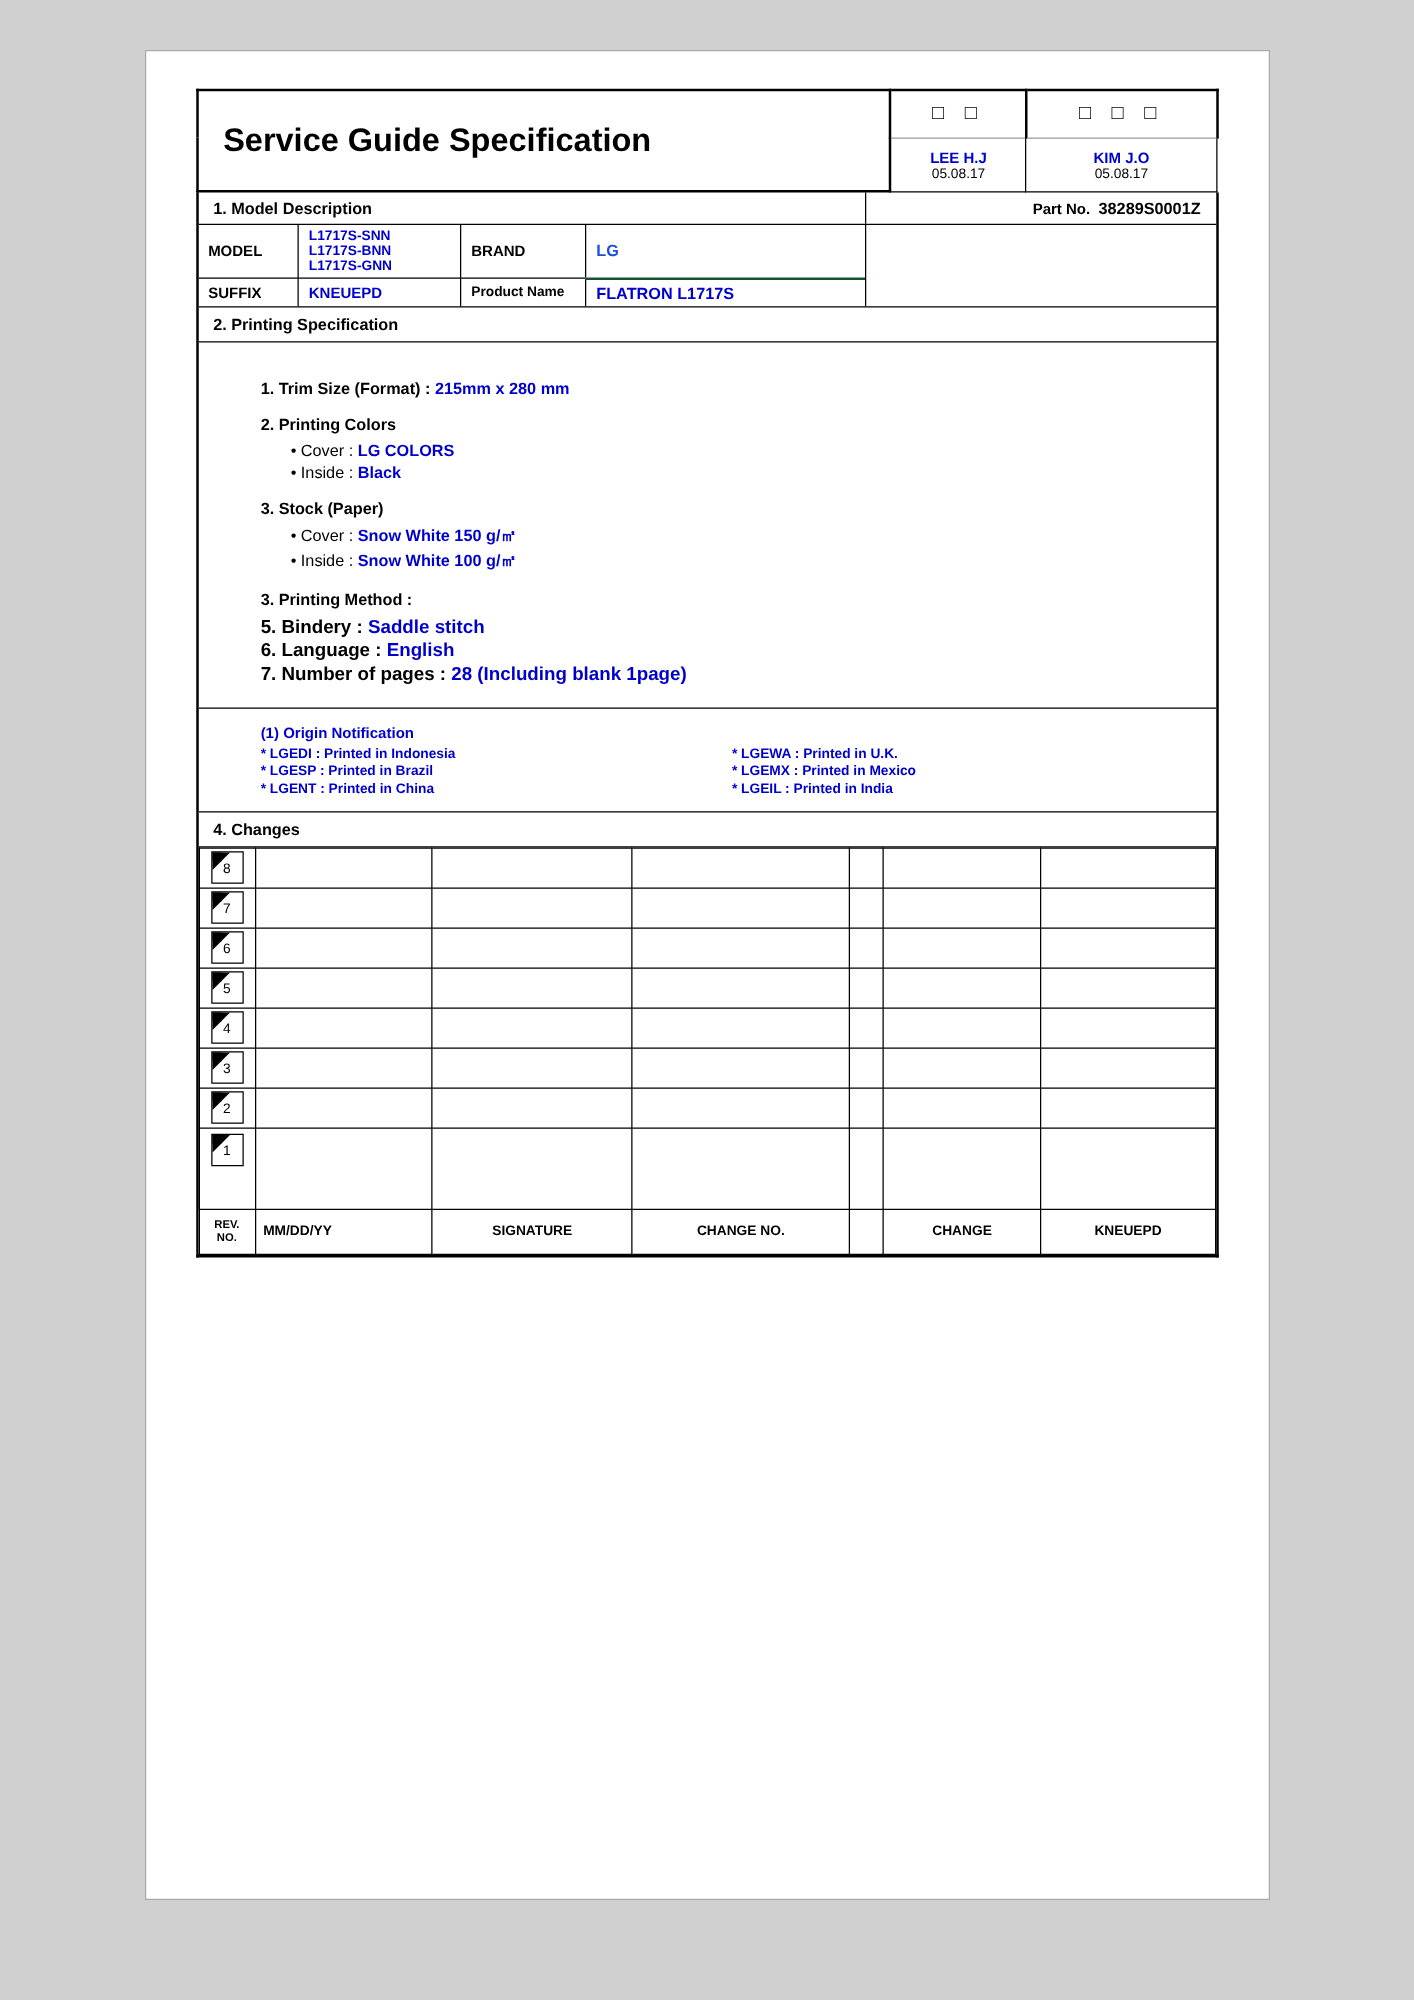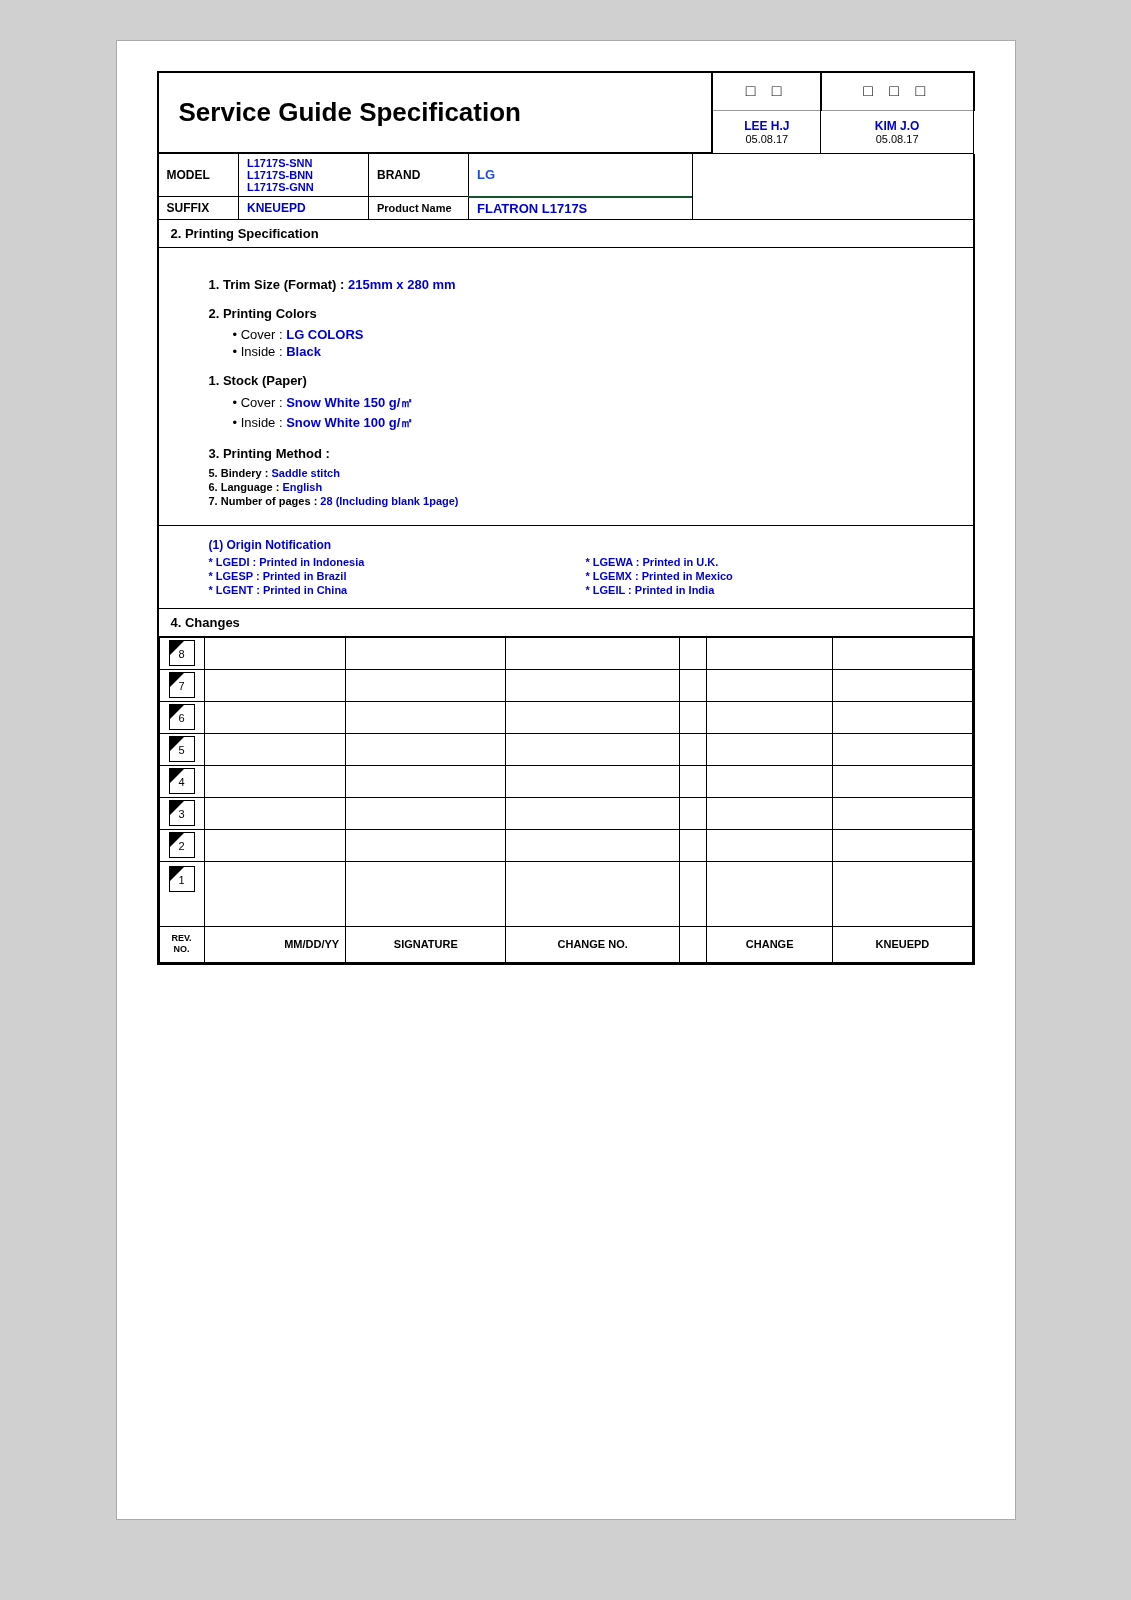--- a/index.html
+++ b/index.html
@@ -58,21 +58,21 @@
     .section2-content .item-header:first-child {
       margin-top: 13px;
     }
     .blue-text { color: #0000cc; font-weight: bold; }
     .bullet-item {
       font-size: 13px;
       margin-left: 24px;
       margin-bottom: 2px;
     }
     .item-line {
-      font-size: 11px;
+      font-size: 15px;
       font-weight: bold;
       margin-bottom: 2px;
     }
 
     
     .section3-content {
       padding: 12px 30px 12px 50px;
       border-bottom: 1px solid #000;
     }
     .origin-title {
@@ -145,20 +145,28 @@
         <div class="approver-date">05.08.17</div>
       </td>
     </tr>
   </tbody>
     </table>
 
   <div style="border: 2px solid #000; border-top: none;">
 
     <div>
 
+      <div style="display:flex; border-bottom:1px solid #000;">
+        <div style="flex:1; padding:5px 12px; font-weight:bold; font-size:13px; border-right:1px solid #000;">
+          <span>1.   Model Description</span>
+        </div>
+        <div style="width:280px; padding:5px 12px; text-align:right; font-weight:bold; font-size:12px;">
+          <span>Part No.</span>&nbsp;&nbsp;<span style="font-size:13px;">38289S0001Z</span>
+        </div>
+      </div>
 
       <div style="display:flex; border-bottom:1px solid #000;">
         <div style="flex:1; border-right:1px solid #000;">
           <table style="width:100%; border-collapse:collapse;">
             <tbody>
                 <tr>
               <td style="border-right:1px solid #000; border-bottom:1px solid #000; padding:3px 8px; font-weight:bold; font-size:12px; width:80px;">MODEL</td>
               <td style="border-right:1px solid #000; border-bottom:1px solid #000; padding:3px 8px; font-size:11px; color:#0000cc; font-weight:bold; width:130px;">
                 L1717S-SNN<br>L1717S-BNN<br>L1717S-GNN
               </td>
@@ -189,21 +197,21 @@
         </div>
 
         <div class="item-header" style="margin-top:14px;">2. Printing Colors</div>
         <div class="bullet-item">
           <span>• Cover :</span> <span class="blue-text">LG COLORS</span>
         </div>
         <div class="bullet-item">
           <span>• Inside :</span> <span class="blue-text">Black</span>
         </div>
 
-        <div class="item-header" style="margin-top:14px;">1. Stock (Paper)</div>
+        <div class="item-header" style="margin-top:14px;">3. Stock (Paper)</div>
         <div class="bullet-item">
           <span>• Cover :</span> <span class="blue-text">Snow White 150 g/㎡</span>
         </div>
         <div class="bullet-item">
           <span>• Inside :</span> <span class="blue-text">Snow White 100 g/㎡</span>
         </div>
 
         <div class="item-header" style="margin-top:14px;">3. Printing Method :</div>
         <div class="item-line">
           <span>5. Bindery  :</span> <span class="blue-text">Saddle stitch</span>
@@ -347,21 +355,21 @@
             <td style="border:1px solid #000;"></td>
             <td style="border:1px solid #000;"></td>
             <td style="border:1px solid #000;"></td>
             <td style="border:1px solid #000;"></td>
             <td style="border:1px solid #000;"></td>
             <td style="border:1px solid #000;"></td>
           </tr>
 
           <tr style="height:36px;">
             <th style="border:1px solid #000; font-size:9px; font-weight:bold; text-align:center; vertical-align:middle; line-height:1.2;">REV.<br>NO.</th>
-            <th style="border:1px solid #000; font-size:11px; font-weight:bold; text-align:right; vertical-align:middle;">MM/DD/YY</th>
+            <th style="border:1px solid #000; font-size:11px; font-weight:bold; text-align:left; vertical-align:middle;">MM/DD/YY</th>
             <th style="border:1px solid #000; font-size:11px; font-weight:bold; text-align:center; vertical-align:middle;margin-top:16px;">SIGNATURE</th>
             <th style="border:1px solid #000; font-size:11px; font-weight:bold; text-align:center; vertical-align:middle;">CHANGE NO.</th>
             <th style="border:1px solid #000;"></th>
             <th style="border:1px solid #000; font-size:11px; font-weight:bold; text-align:center; vertical-align:middle;">CHANGE</th>
             <th style="border:1px solid #000; font-size:11px; font-weight:bold; text-align:center; vertical-align:middle;">KNEUEPD</th>
           </tr>
         </tbody>
       </table>
     </div>
 

